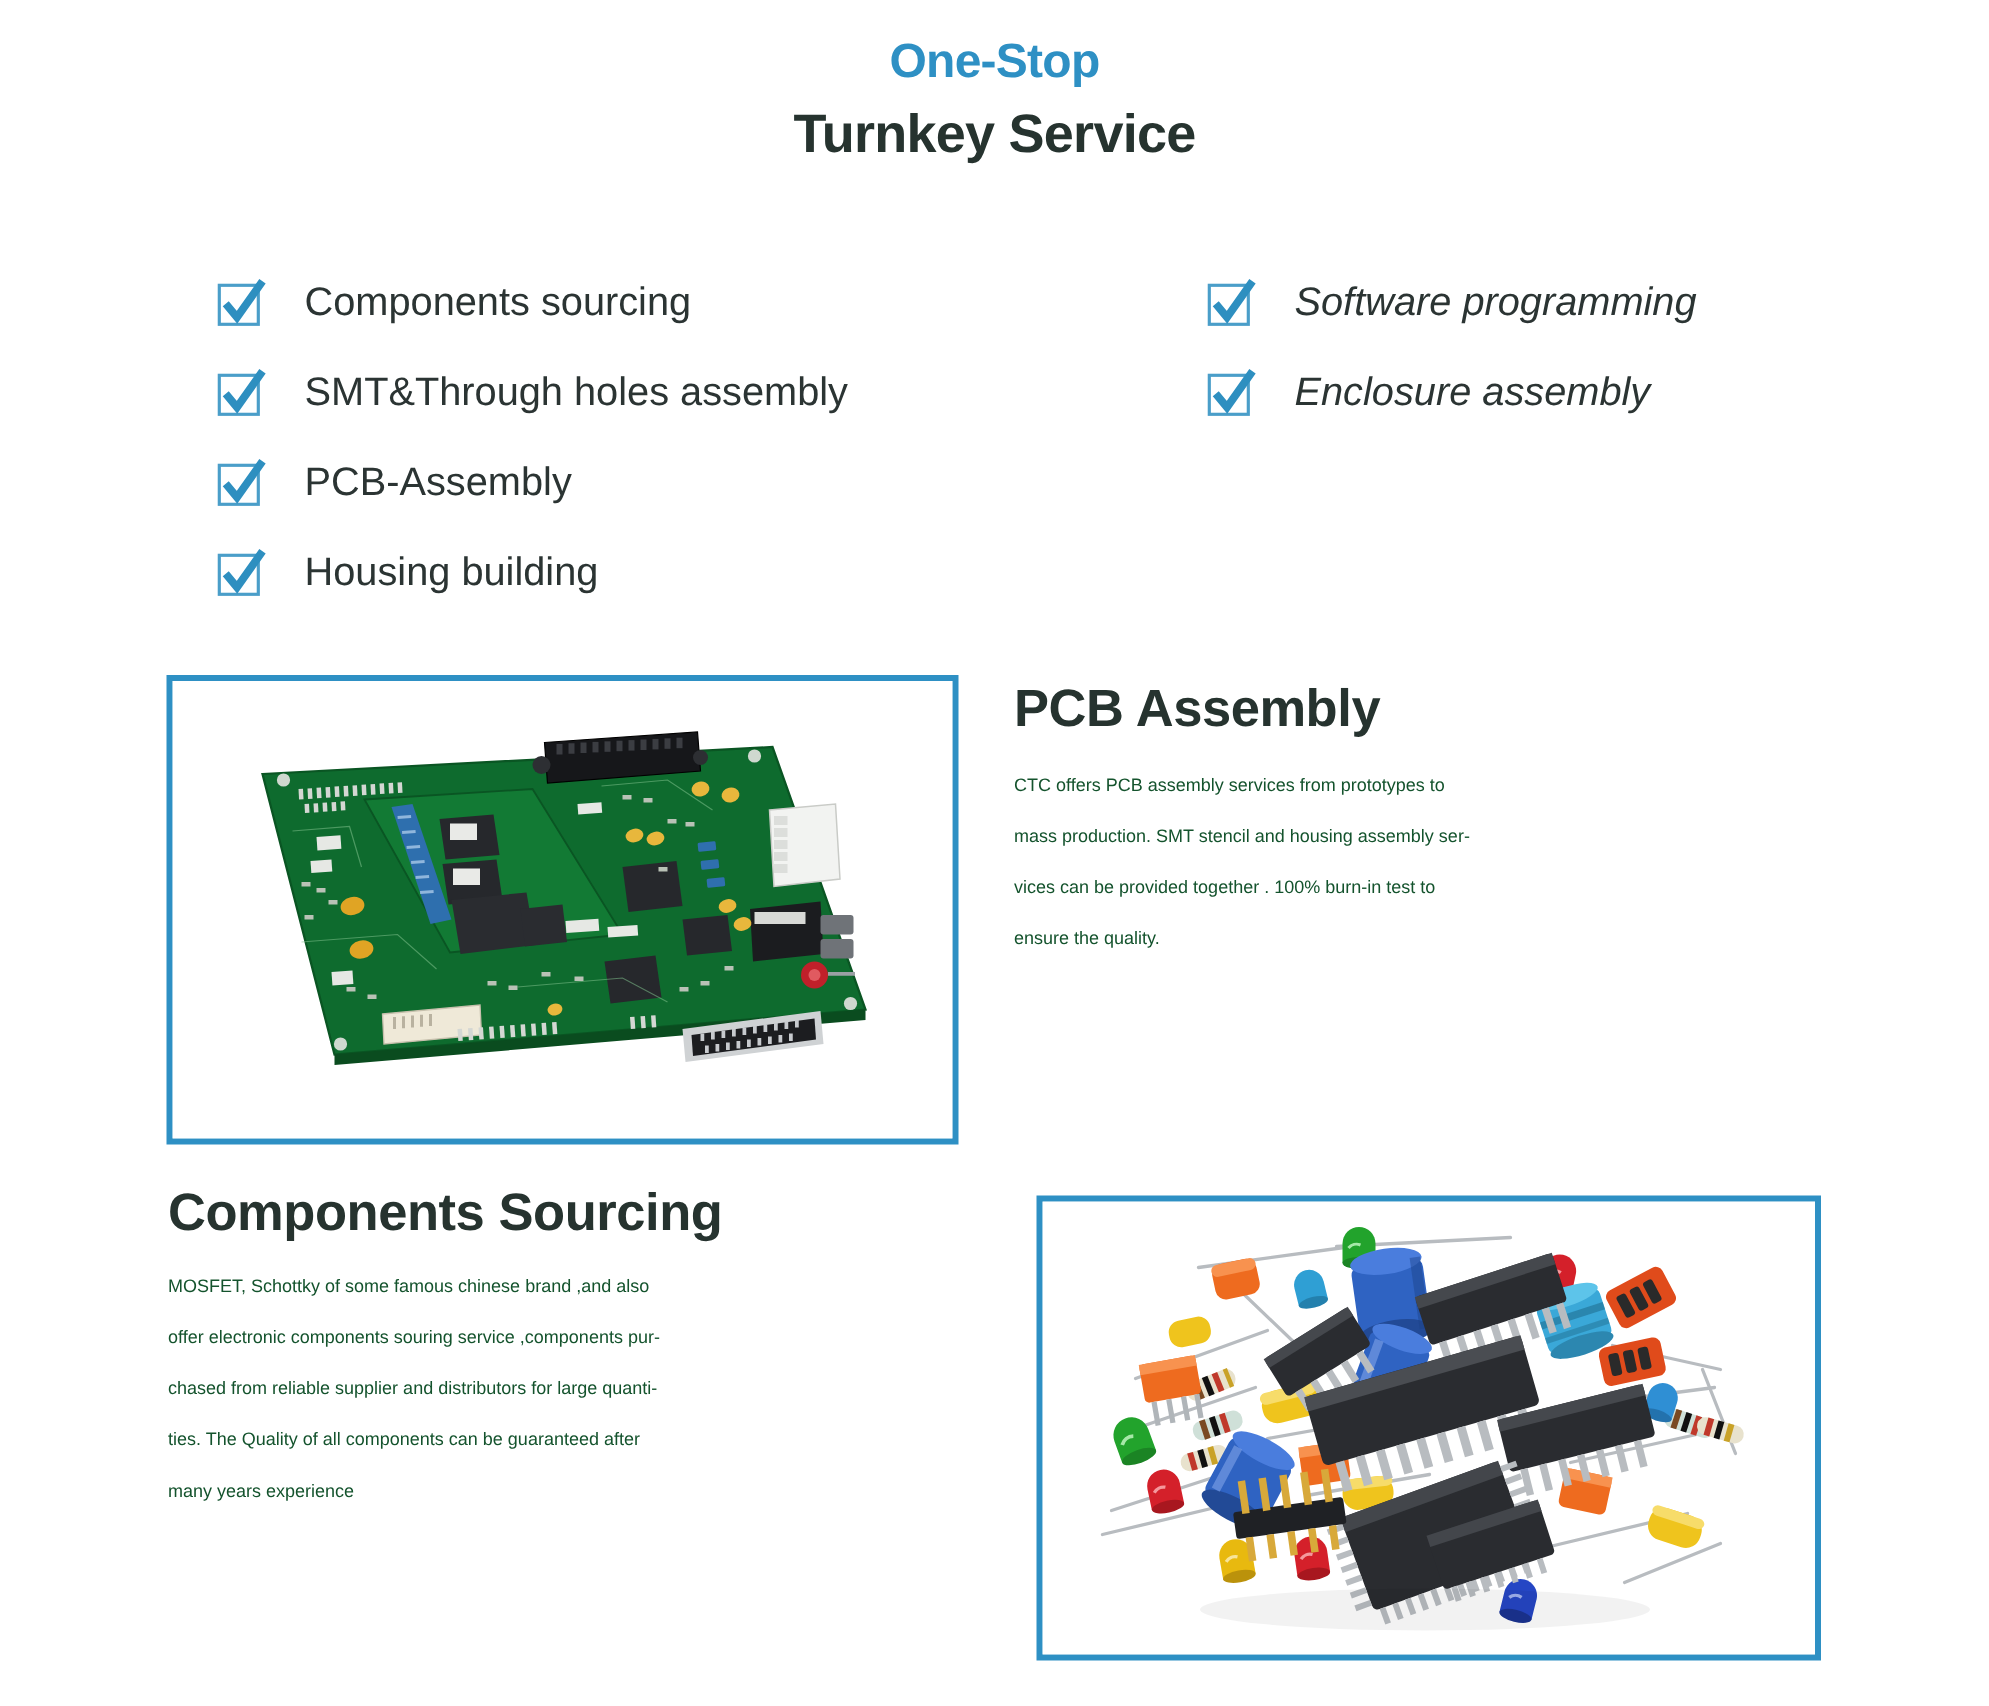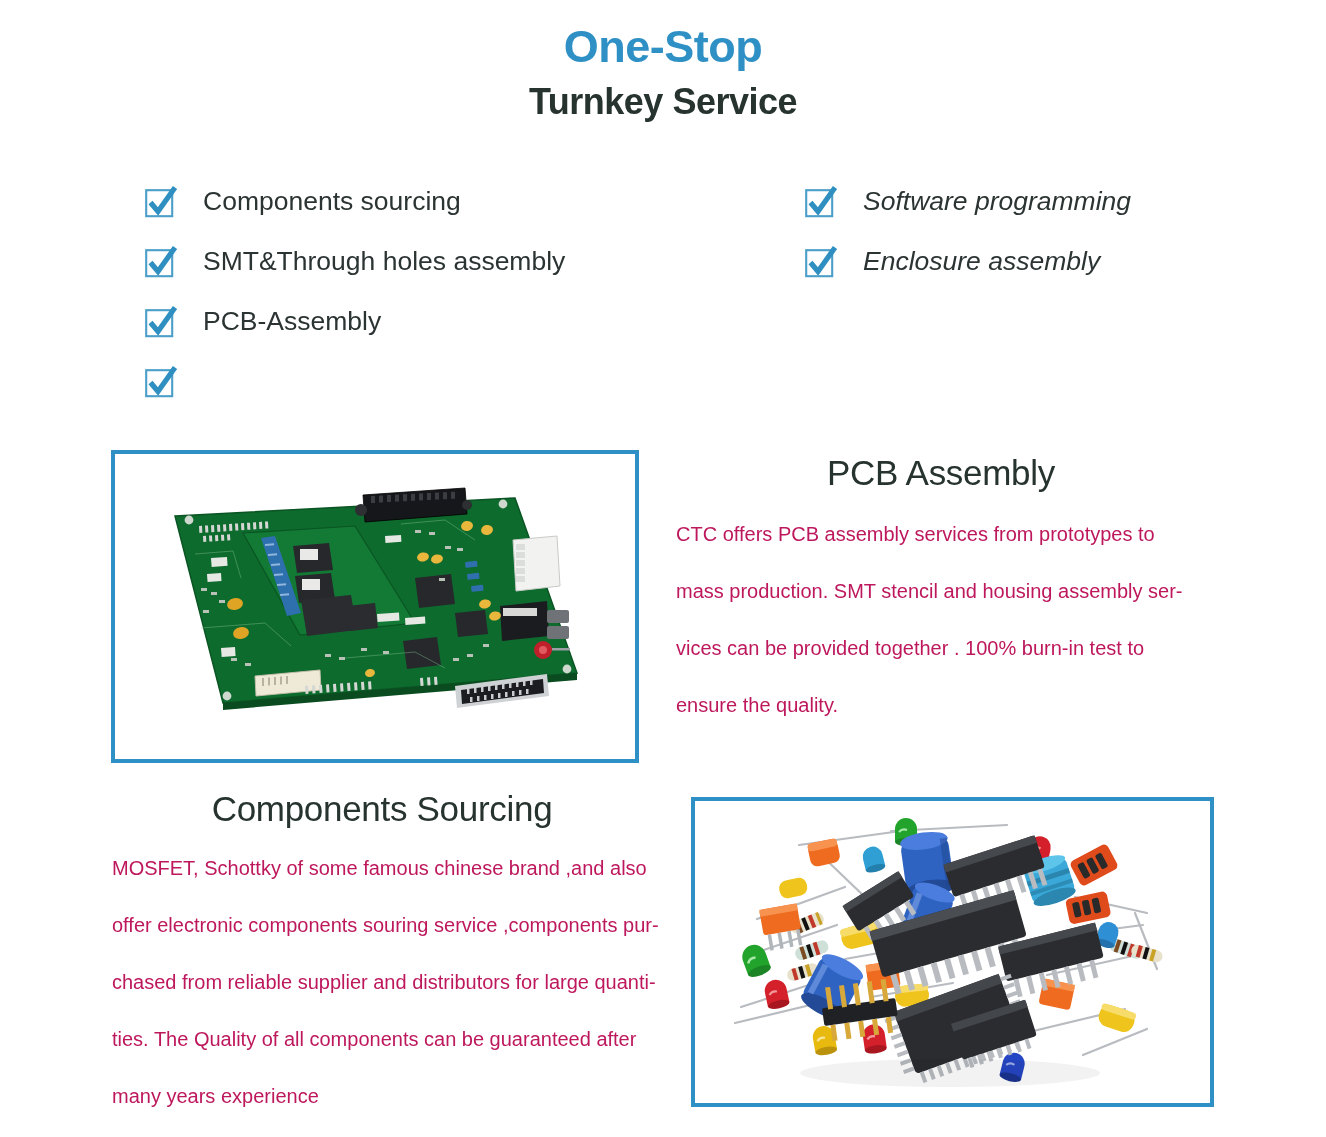--- a/index.html
+++ b/index.html
@@ -19,21 +19,21 @@
   
   #title-block {
     position: absolute;
     left: 0;
     top: 24px;
     width: 1326px;
     text-align: center;
   }
   #title-line-1 {
     display: block;
-    font-size: 45px;
+    font-size: 32px;
     font-weight: bold;
     color: #2e90c4;
     letter-spacing: -0.5px;
     line-height: 1.0;
   }
   #title-line-2 {
     display: block;
     margin-top: 15px;
     font-size: 36px;
     font-weight: bold;
@@ -95,31 +95,30 @@
   #components-image-frame {
     left: 691px;
     top: 797px;
     width: 523px;
     height: 310px;
   }
 
   
   .section-heading {
     font-size: 35px;
-    font-weight: normal;
+    font-weight: bold;
     color: #26332f;
     letter-spacing: -0.3px;
     margin: 0;
     line-height: 1.05;
-    text-align: center;
   }
   .section-body {
     margin: 0;
-    font-size: 20px;
-    color: #be185d;
+    font-size: 12px;
+    color: #14532d;
     line-height: 2.85;
   }
   .section-body span { display: block; white-space: nowrap; }
 
   #pcb-text-block {
     position: absolute;
     left: 676px;
     top: 455px;
     width: 530px;
   }
@@ -175,20 +174,21 @@
       <span class="feature-label">PCB-Assembly</span>
     </div>
 
     <div class="feature-item">
       <span class="check-box-icon">
         <svg width="31" height="31" viewBox="0 0 31 31">
           <rect x="1.2" y="4.2" width="26" height="26" fill="none" stroke="#4a9ec9" stroke-width="2.1"></rect>
           <path d="M5.5 16.5 L13 25.5 L30 1.5" fill="none" stroke="#2e8fc0" stroke-width="5.2" stroke-linecap="butt" stroke-linejoin="miter"></path>
         </svg>
       </span>
+      <span class="feature-label">Housing building</span>
     </div>
 
   </div>
 
   <div class="feature-column" id="feature-column-right">
 
     <div class="feature-item">
       <span class="check-box-icon">
         <svg width="31" height="31" viewBox="0 0 31 31">
           <rect x="1.2" y="4.2" width="26" height="26" fill="none" stroke="#4a9ec9" stroke-width="2.1"></rect>

